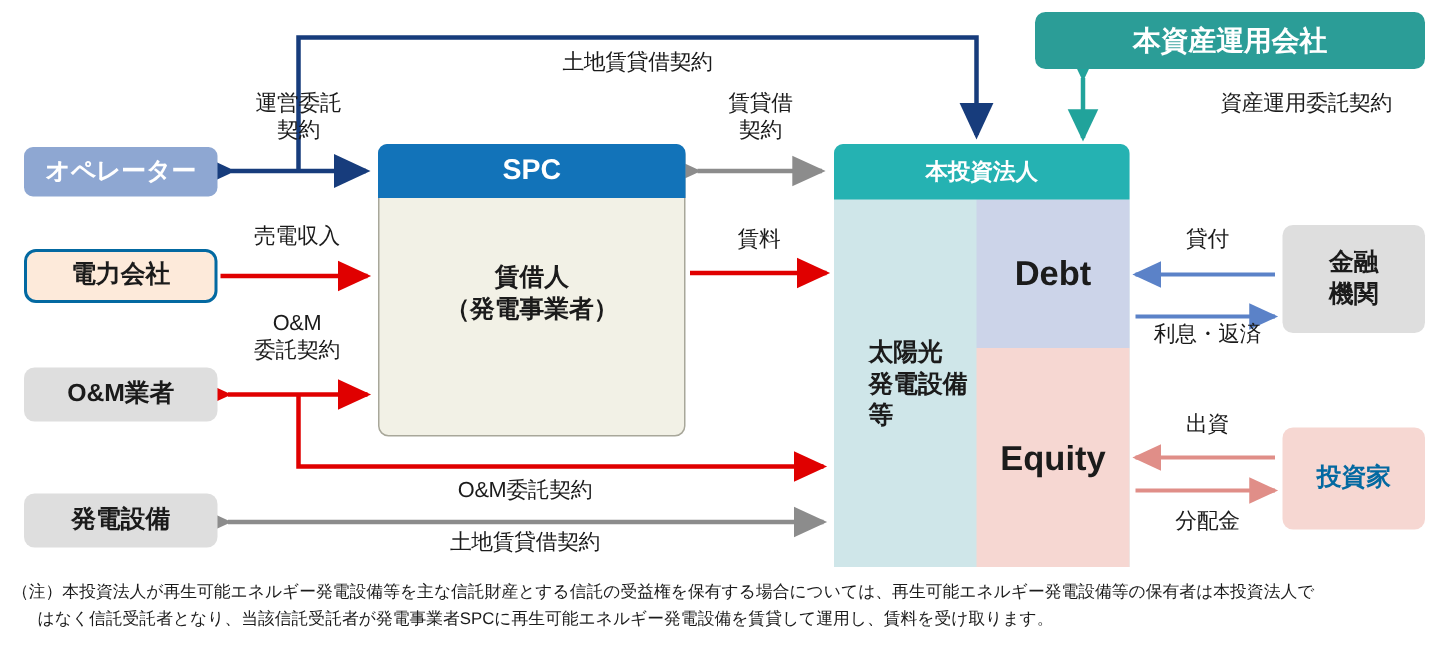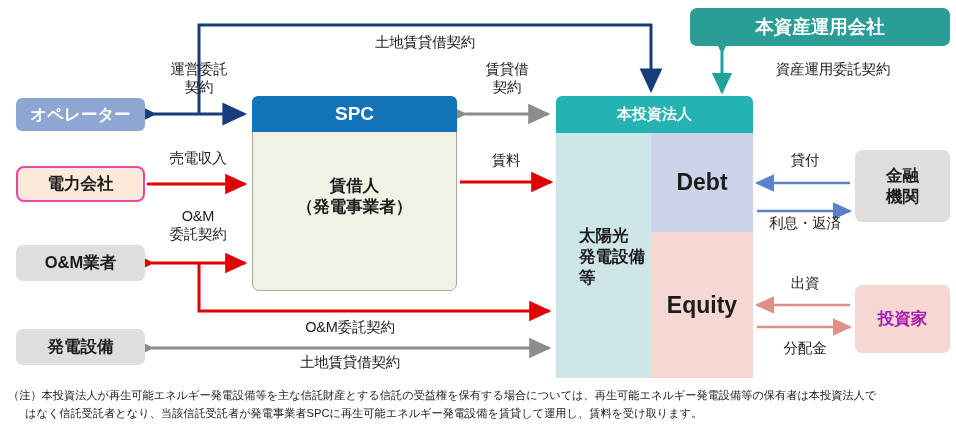--- a/index.html
+++ b/index.html
@@ -51,21 +51,21 @@
   #operator-box {
     left: 16px; top: 98px; width: 129px; height: 33px;
     background: #8ea7d2;
     color: #ffffff;
     border-radius: 6px;
     font-size: 16.5px;
   }
   #power-company-box {
     left: 16px; top: 166px; width: 129px; height: 36px;
     background: #fdeada;
-    border: 2px solid #ec4899;
+    border: 2px solid #0369a1;
     color: #1b1b1b;
     border-radius: 8px;
     font-size: 16.5px;
   }
   #om-vendor-box {
     left: 16px; top: 245px; width: 129px; height: 36px;
     background: #dedede;
     color: #1b1b1b;
     border-radius: 7px;
     font-size: 16.5px;
@@ -176,21 +176,21 @@
     background: #dedede;
     color: #1b1b1b;
     border-radius: 7px;
     font-size: 16.5px;
     line-height: 1.25;
     white-space: pre-line;
   }
   #investor-box {
     left: 855px; top: 285px; width: 95px; height: 68px;
     background: #f6d7d2;
-    color: #a21caf;
+    color: #0369a1;
     border-radius: 7px;
     font-size: 16.5px;
   }
 
   
   #footnote {
     position: absolute;
     left: 8px; top: 386px; width: 944px;
     font-size: 11.2px;
     color: #1b1b1b;
@@ -341,21 +341,21 @@
   <div class="lbl" style="left:462px; top:61px; width:90px;">賃貸借
 契約</div>
 
   <div class="lbl" style="left:152px; top:150px; width:92px;">売電収入</div>
 
   <div class="lbl" style="left:152px; top:208px; width:92px;">O&amp;M
 委託契約</div>
 
   <div class="lbl" style="left:462px; top:152px; width:88px;">賃料</div>
 
-  <div class="lbl" style="left:738px; top:61px; width:190px; text-align:center;">資産運用委託契約</div>
+  <div class="lbl" style="left:738px; top:61px; width:190px; text-align:right;">資産運用委託契約</div>
 
   <div class="lbl" style="left:762px; top:152px; width:86px;">貸付</div>
 
   <div class="lbl" style="left:754px; top:215px; width:102px;">利息・返済</div>
 
   <div class="lbl" style="left:762px; top:275px; width:86px;">出資</div>
 
   <div class="lbl" style="left:758px; top:340px; width:94px;">分配金</div>
 
   <div class="lbl" style="left:250px; top:319px; width:200px;">O&amp;M委託契約</div>

